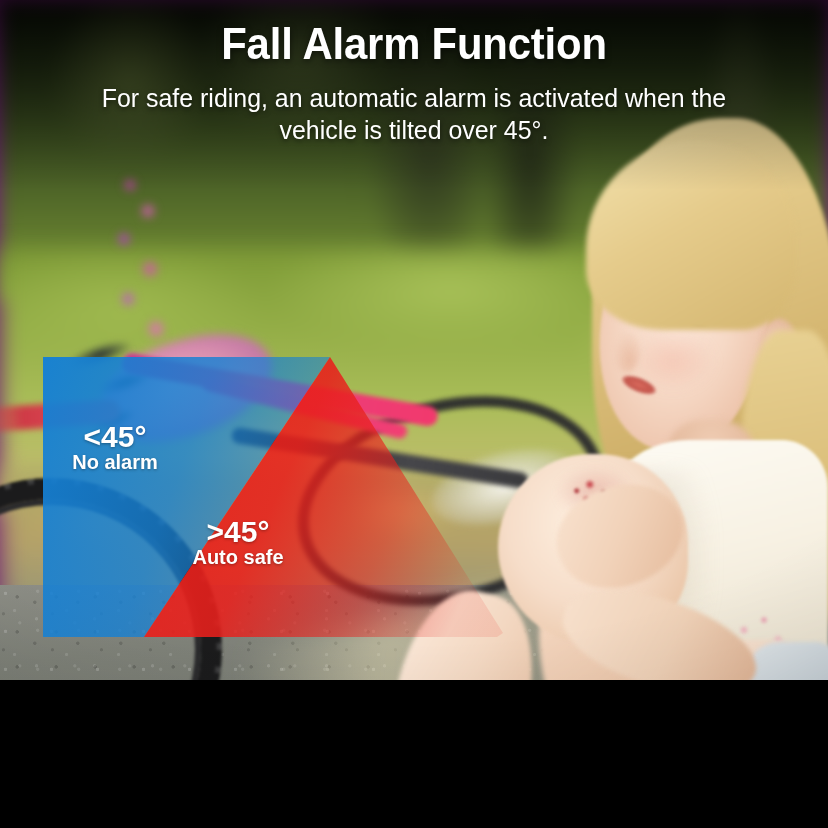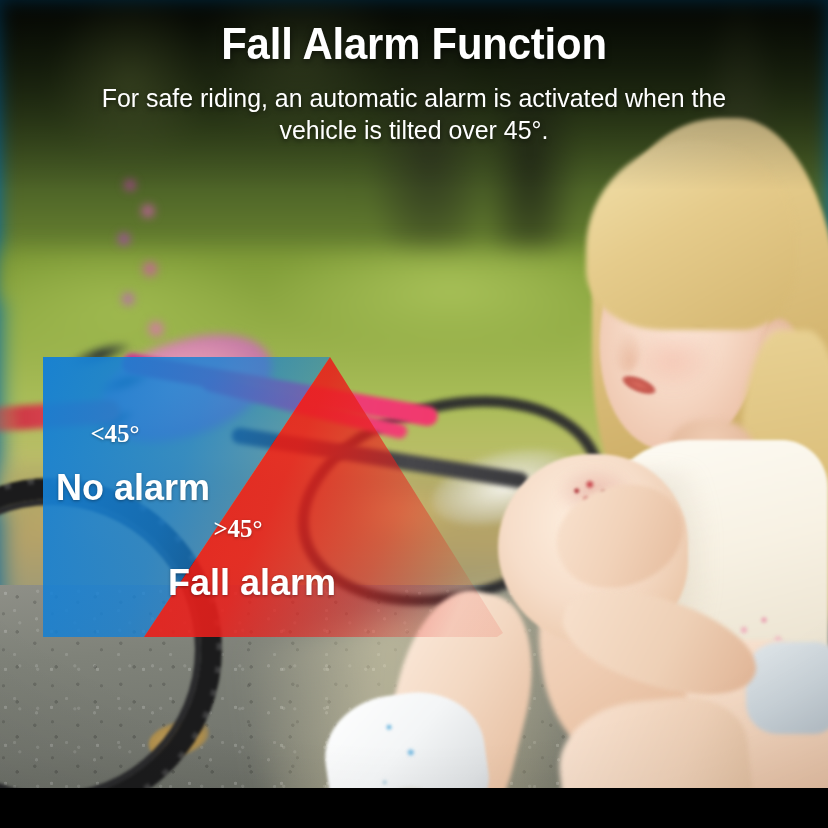--- a/index.html
+++ b/index.html
@@ -4,24 +4,24 @@
 <title>Fall Alarm Function</title>
 <style>
   html, body {
     margin: 0;
     padding: 0;
     background: #000;
   }
   #stage {
     position: relative;
     width: 828px;
-    height: 788px;
+    height: 680px;
     overflow: hidden;
     font-family: "Liberation Sans", sans-serif;
-    background: #0369a1;
+    background: #701a75;
   }
 
   
   .photo {
     position: absolute;
     inset: 0;
     overflow: hidden;
   }
 
   
@@ -473,22 +473,22 @@
 
   .ov-label {
     position: absolute;
     color: #ffffff;
     text-align: center;
     font-weight: 700;
     text-shadow: 0 1px 3px rgba(0,0,0,.35);
     line-height: 1.04;
     white-space: nowrap;
   }
-  .ov-label .deg { display: block; font-size: 25px; font-family: Liberation Serif, serif; }
-  .ov-label .msg { display: block; font-size: 36px; margin-top: 22px; }
+  .ov-label .deg { display: block; font-size: 30px; }
+  .ov-label .msg { display: block; font-size: 20px; }
 
   #label-blue  { left: 56px;  top: 421px; width: 118px; }
   #label-red   { left: 168px; top: 516px; width: 140px; }
 </style>
 </head>
 <body>
 
 <div id="stage">
 
   <div class="photo">
@@ -570,17 +570,17 @@
       <polygon points="43,357 330,357 43,357" fill="none"></polygon>
     </svg>
 
     <div class="ov-label" id="label-blue">
       <span class="deg">&lt;45°</span>
       <span class="msg">No alarm</span>
     </div>
 
     <div class="ov-label" id="label-red">
       <span class="deg">&gt;45°</span>
-      <span class="msg">Fall alarm</span>
+      <span class="msg">Auto safe</span>
     </div>
   </div>
 
 </div>
 
 </body></html>

